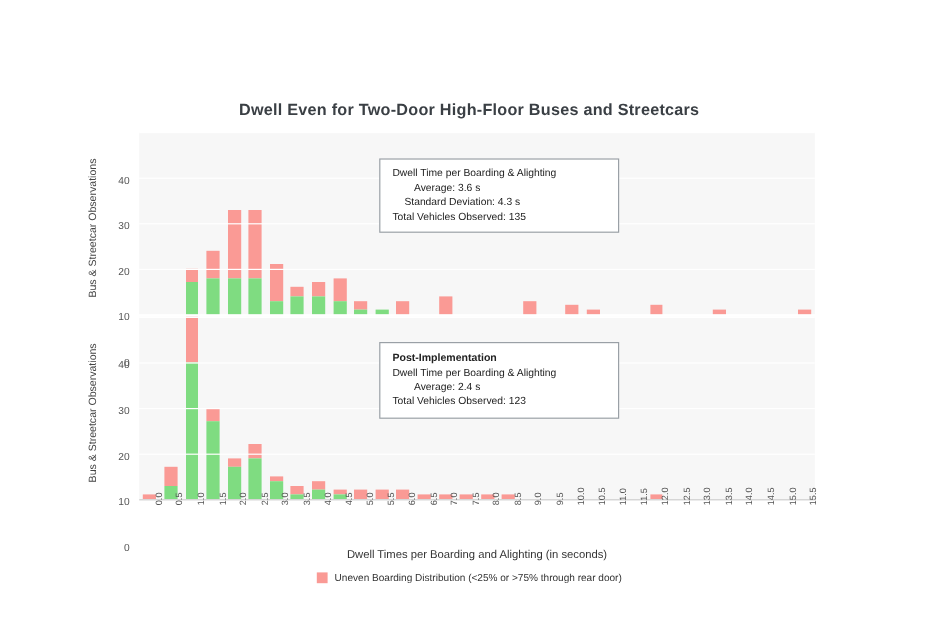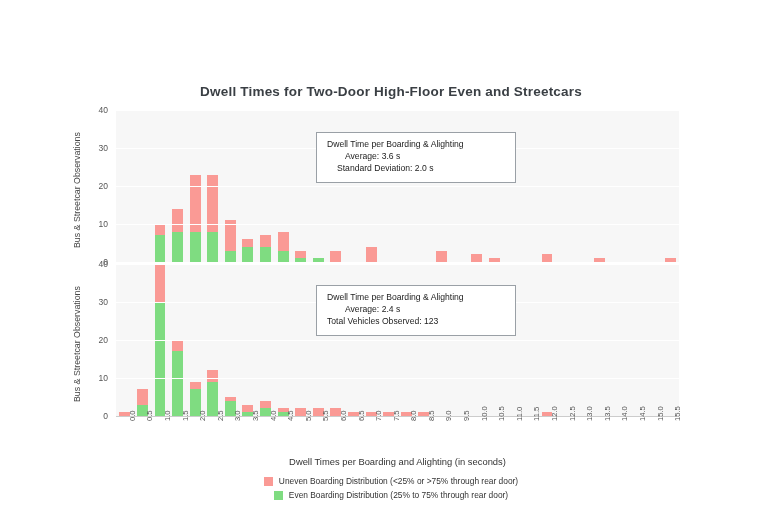--- a/index.html
+++ b/index.html
@@ -53,20 +53,21 @@
     background: #ffffff;
   }
   .ytick-label {
     position: absolute;
     right: 4px;
     font-size: 8.5px;
     color: #555555;
     text-align: right;
     transform: translateY(-50%);
     white-space: nowrap;
+    margin-top: 40px;
   }
   .ytick-wrap {
     position: absolute;
     left: -44px;
     width: 40px;
     top: 0;
     height: 100%;
   }
   .bars-layer {
     position: absolute;
@@ -155,21 +156,21 @@
     font-size: 8.4px;
     color: #333333;
     white-space: nowrap;
   }
 </style>
 </head>
 <body>
 
 <div id="chart-root">
 
-  <div id="chart-title">Dwell Times for Two-Door High-Floor Even and Streetcars</div>
+  <div id="chart-title">Dwell Even for Two-Door High-Floor Buses and Streetcars</div>
 
   <div class="panel" id="panel-top">
     <div class="panel-inner" id="inner-top">
       <div class="bars-layer" id="bars-top">
           <div class="bar-group" style="left: 38.5303px; width: 10.9081px; height: 38px;">
             <div class="seg-even" style="height: 70%;"></div>
             <div class="seg-uneven" style="height: 30%;"></div>
           </div>
           <div class="bar-group" style="left: 56.1241px; width: 10.9081px; height: 53.2px;">
             <div class="seg-even" style="height: 57.1429%;"></div>
@@ -366,33 +367,31 @@
       <div class="xtick-label" style="left: 620.422px; top: 421px;">14.0</div>
       <div class="xtick-label" style="left: 638.016px; top: 421px;">14.5</div>
       <div class="xtick-label" style="left: 655.609px; top: 421px;">15.0</div>
       <div class="xtick-label" style="left: 673.203px; top: 421px;">15.5</div>
     </div>
   <div id="xaxis-title">Dwell Times per Boarding and Alighting (in seconds)</div>
 
   <div class="annot" id="annot-pre">
     <div class="row">Dwell Time per Boarding &amp; Alighting</div>
     <div class="row indent2">Average: 3.6 s</div>
-    <div class="row indent1">Standard Deviation: 2.0 s</div>
+    <div class="row indent1">Standard Deviation: 4.3 s</div>
+    <div class="row">Total Vehicles Observed: 135</div>
   </div>
 
   <div class="annot" id="annot-post">
+    <div class="head">Post-Implementation</div>
     <div class="row">Dwell Time per Boarding &amp; Alighting</div>
     <div class="row indent2">Average: 2.4 s</div>
     <div class="row">Total Vehicles Observed: 123</div>
   </div>
 
   <div id="legend">
       <div class="legend-row">
         <span class="legend-swatch" style="background: rgb(250, 154, 149);"></span>
         <span class="legend-text">Uneven Boarding Distribution (&lt;25% or &gt;75% through rear door)</span>
       </div>
-      <div class="legend-row">
-        <span class="legend-swatch" style="background: rgb(127, 220, 129);"></span>
-        <span class="legend-text">Even Boarding Distribution (25% to 75% through rear door)</span>
-      </div>
     </div>
 
 </div>
 
 </body></html>

